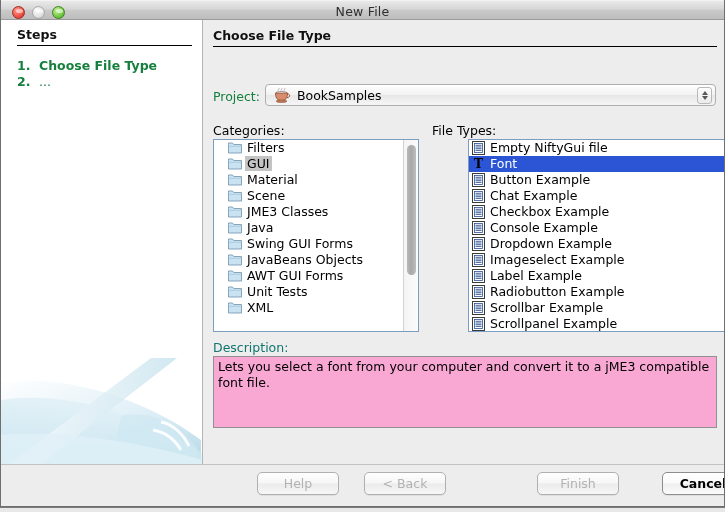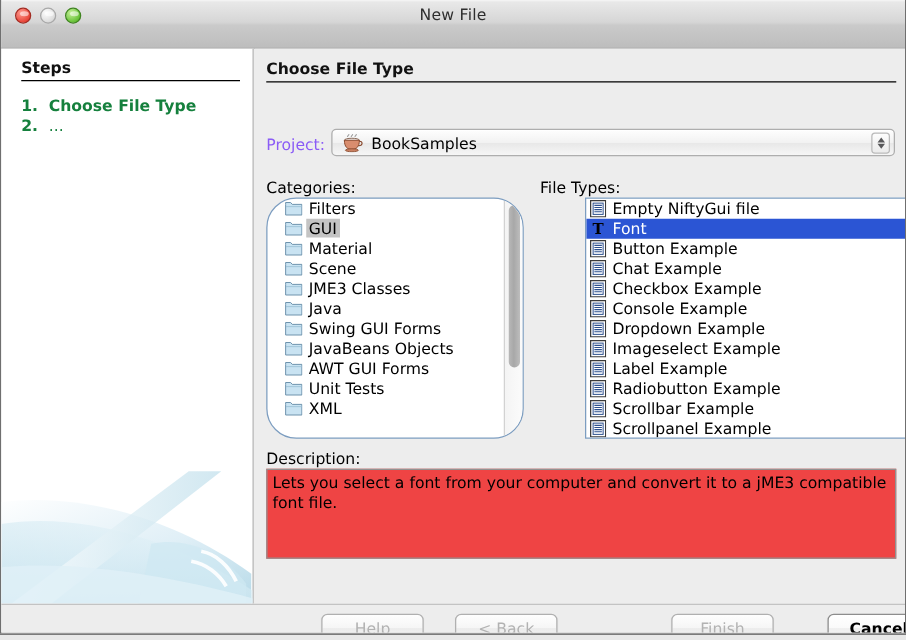--- a/index.html
+++ b/index.html
@@ -19,21 +19,21 @@
     width: 725px; height: 507px;
     background: #ededed;
     border: 1px solid #6f6f6f;
     border-top: none;
     overflow: hidden;
   }
 
   
   #titlebar {
     position: relative;
-    height: 39px;
+    height: 20px;
     background: linear-gradient(to bottom, #e9e9e9 0%, #d6d6d6 45%, #cacaca 52%, #bdbdbd 100%);
     border-bottom: 1px solid #9a9a9a;
     border-top: 1px solid #f3f3f3;
   }
   #title-text {
     position: absolute;
     left: 0; right: 0; top: 3px;
     text-align: center;
     font-size: 12.5px;
     color: #2e2e2e;
@@ -126,21 +126,21 @@
     left: 9px; top: 26px;
     width: 504px; height: 1px;
     background: #000;
   }
 
   
   #project-label {
     position: absolute;
     left: 9px; top: 69px;
     font-size: 12.5px;
-    color: #8b5cf6;
+    color: #15803d;
   }
   #project-combo {
     position: absolute;
     left: 61px; top: 64px;
     width: 451px; height: 22px;
     background: linear-gradient(to bottom, #fefefe 0%, #f2f2f2 50%, #e7e7e7 51%, #f6f6f6 100%);
     border: 1px solid #aeaeae;
     border-radius: 4px;
     box-shadow: 0 1px 0 rgba(255,255,255,0.8) inset;
   }
@@ -183,21 +183,21 @@
   #cat-label { left: 9px; top: 103px; }
   #ft-label  { left: 228px; top: 103px; }
 
   
   .listbox {
     position: absolute;
     background: #ffffff;
     border: 1px solid #7c9dc0;
     overflow: hidden;
   }
-  #cat-box { left: 9px;   top: 119px; width: 206px; height: 193px; border-radius: 24px; }
+  #cat-box { left: 9px;   top: 119px; width: 206px; height: 193px; }
   #ft-box  { left: 228px; top: 119px; width: 285px; height: 193px; margin-left: 36px; }
 
   .list-inner {
     position: absolute;
     left: 0; top: 0; right: 15px; bottom: 0;
     overflow: hidden;
   }
   .row {
     position: relative;
     height: 16px;
@@ -260,27 +260,27 @@
     width: 9px;
     border-radius: 5px;
     background: linear-gradient(to right, #b8b8b8, #a8a8a8 45%, #bdbdbd);
   }
 
   
   #desc-label {
     position: absolute;
     left: 9px; top: 320px;
     font-size: 12.5px;
-    color: #000000;
+    color: #0f766e;
   }
   #desc-box {
     position: absolute;
     left: 9px; top: 336px;
     width: 504px; height: 72px;
-    background: #ef4444;
+    background: #f9a8d4;
     border: 1px solid #919191;
     padding: 2px 4px;
   }
   #desc-text {
     font-size: 12.5px;
     line-height: 16px;
     color: #000;
   }
 
   

